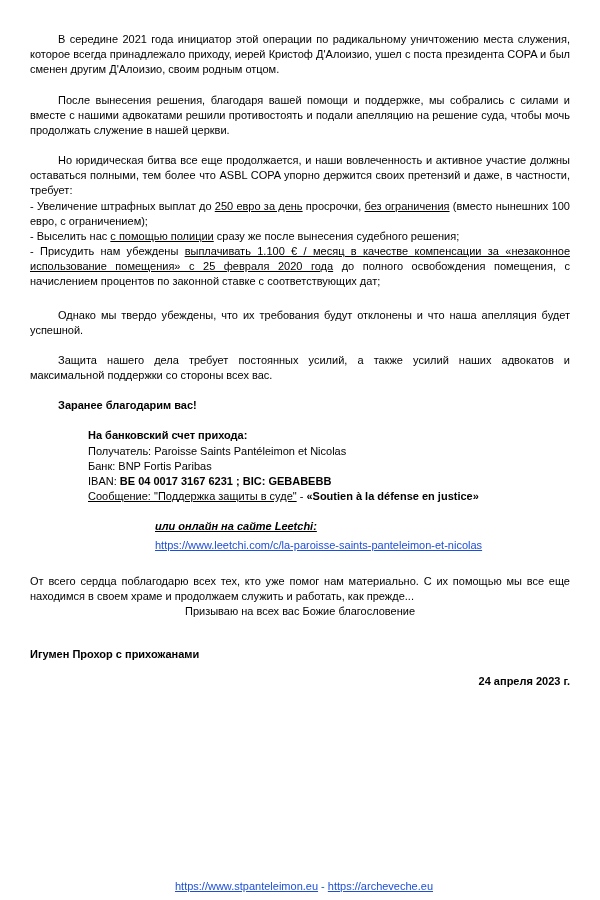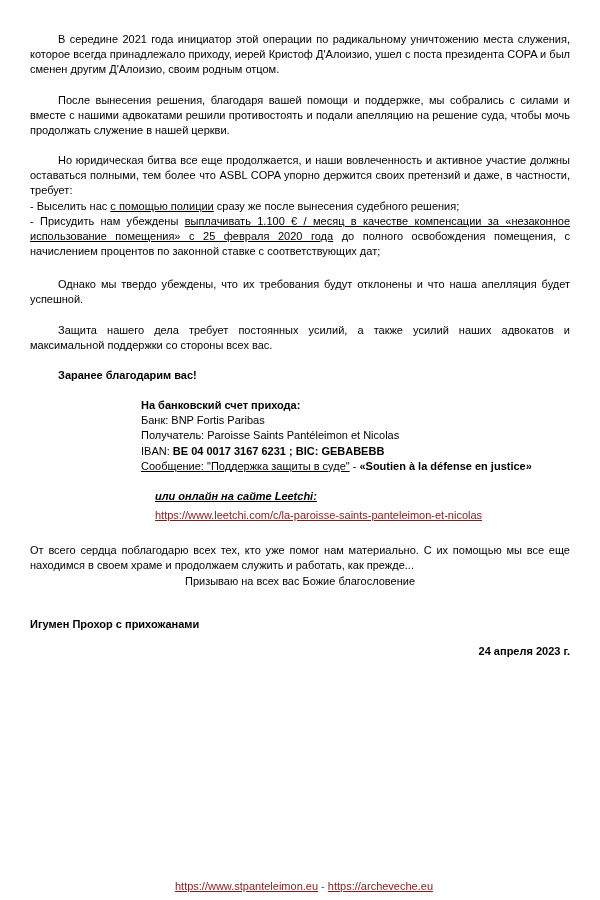--- a/index.html
+++ b/index.html
@@ -12,61 +12,62 @@
     position:relative; overflow:hidden;
   }
   p { margin:0 0 15px 0; text-align:justify; }
   .indent { text-indent:28px; }
   .tight { margin-bottom:0; }
   .u { text-decoration:underline; }
   .b { font-weight:bold; }
   .bi { font-weight:bold; font-style:italic; }
   .gap-lg { margin-top:18px; }
   .gap-md { margin-top:12px; }
-  .bank { margin:0 0 15px 111px; text-align:left; }
+  .bank { margin:0 0 15px 58px; text-align:left; }
   .bank .line { text-align:left; margin:0; }
   .leetchi { margin:0 0 0 125px; text-align:left; }
   .leetchi .line { margin:0 0 4px 0; text-align:left; }
-  .link { color:#7f1d1d; text-decoration:underline; cursor:pointer; }
+  .link { color:#1d4ed8; text-decoration:underline; cursor:pointer; }
   .center { text-align:center; }
   .closing { margin-top:20px; margin-bottom:0; }
   .signature { font-weight:bold; margin-top:28px; margin-bottom:0; text-align:left; }
   .date { margin-top:12px; text-align:right;font-weight:bold; }
   .footer {
     position:absolute; left:8px; right:0; bottom:6px;
     text-align:center; color:#0563C1;
   }
 </style>
 </head>
 <body>
 
 <div class="page">
 
   <p class="indent">В середине 2021 года инициатор этой операции по радикальному уничтожению места служения, которое всегда принадлежало приходу, иерей Кристоф Д'Алоизио, ушел с поста президента COPA и был сменен другим Д'Алоизио, своим родным отцом.</p>
 
   <p class="indent">После вынесения решения, благодаря вашей помощи и поддержке, мы собрались с силами и вместе с нашими адвокатами решили противостоять и подали апелляцию на решение суда, чтобы мочь продолжать служение в нашей церкви.</p>
 
   <p class="indent tight">Но юридическая битва все еще продолжается, и наши вовлеченность и активное участие должны оставаться полными, тем более что ASBL COPA упорно держится своих претензий и даже, в частности, требует:</p>
 
+  <p class="tight"><span>- Увеличение штрафных выплат до </span><span class="u">250 евро за день</span><span> просрочки, </span><span class="u">без ограничения</span><span> (вместо нынешних 100 евро, с ограничением);</span></p>
 
   <p class="tight"><span>- Выселить нас </span><span class="u">с помощью полиции</span><span> сразу же после вынесения судебного решения;</span></p>
 
   <p><span>- Присудить нам убеждены </span><span class="u">выплачивать 1.100 € / месяц в качестве компенсации за «незаконное использование помещения» с 25 февраля 2020 года</span><span> до полного освобождения помещения, с начислением процентов по законной ставке с соответствующих дат;</span></p>
 
   <p class="indent gap-lg">Однако мы твердо убеждены, что их требования будут отклонены и что наша апелляция будет успешной.</p>
 
   <p class="indent">Защита нашего дела требует постоянных усилий, а также усилий наших адвокатов и максимальной поддержки со стороны всех вас.</p>
 
 
   <p class="indent b">Заранее благодарим вас!</p>
 
   <div class="bank">
     <p class="line b">На банковский счет прихода:</p>
+    <p class="line">Получатель: Paroisse Saints Pantéleimon et Nicolas</p>
     <p class="line">Банк: BNP Fortis Paribas</p>
-    <p class="line">Получатель: Paroisse Saints Pantéleimon et Nicolas</p>
     <p class="line"><span>IBAN: </span><span class="b">BE 04 0017 3167 6231 ;  BIC: GEBABEBB</span></p>
     <p class="line"><span class="u">Сообщение: "Поддержка защиты в суде"</span><span> - </span><span class="b">«Soutien à la défense en justice»</span></p>
   </div>
 
   <div class="leetchi">
     <p class="line bi u">или онлайн на сайте Leetchi:</p>
     <p class="line"><a class="link">https://www.leetchi.com/c/la-paroisse-saints-panteleimon-et-nicolas</a></p>
   </div>
 
   <p class="closing">От всего сердца поблагодарю всех тех, кто уже помог нам материально. С их помощью мы все еще находимся в своем храме и продолжаем служить и работать, как прежде...</p>

